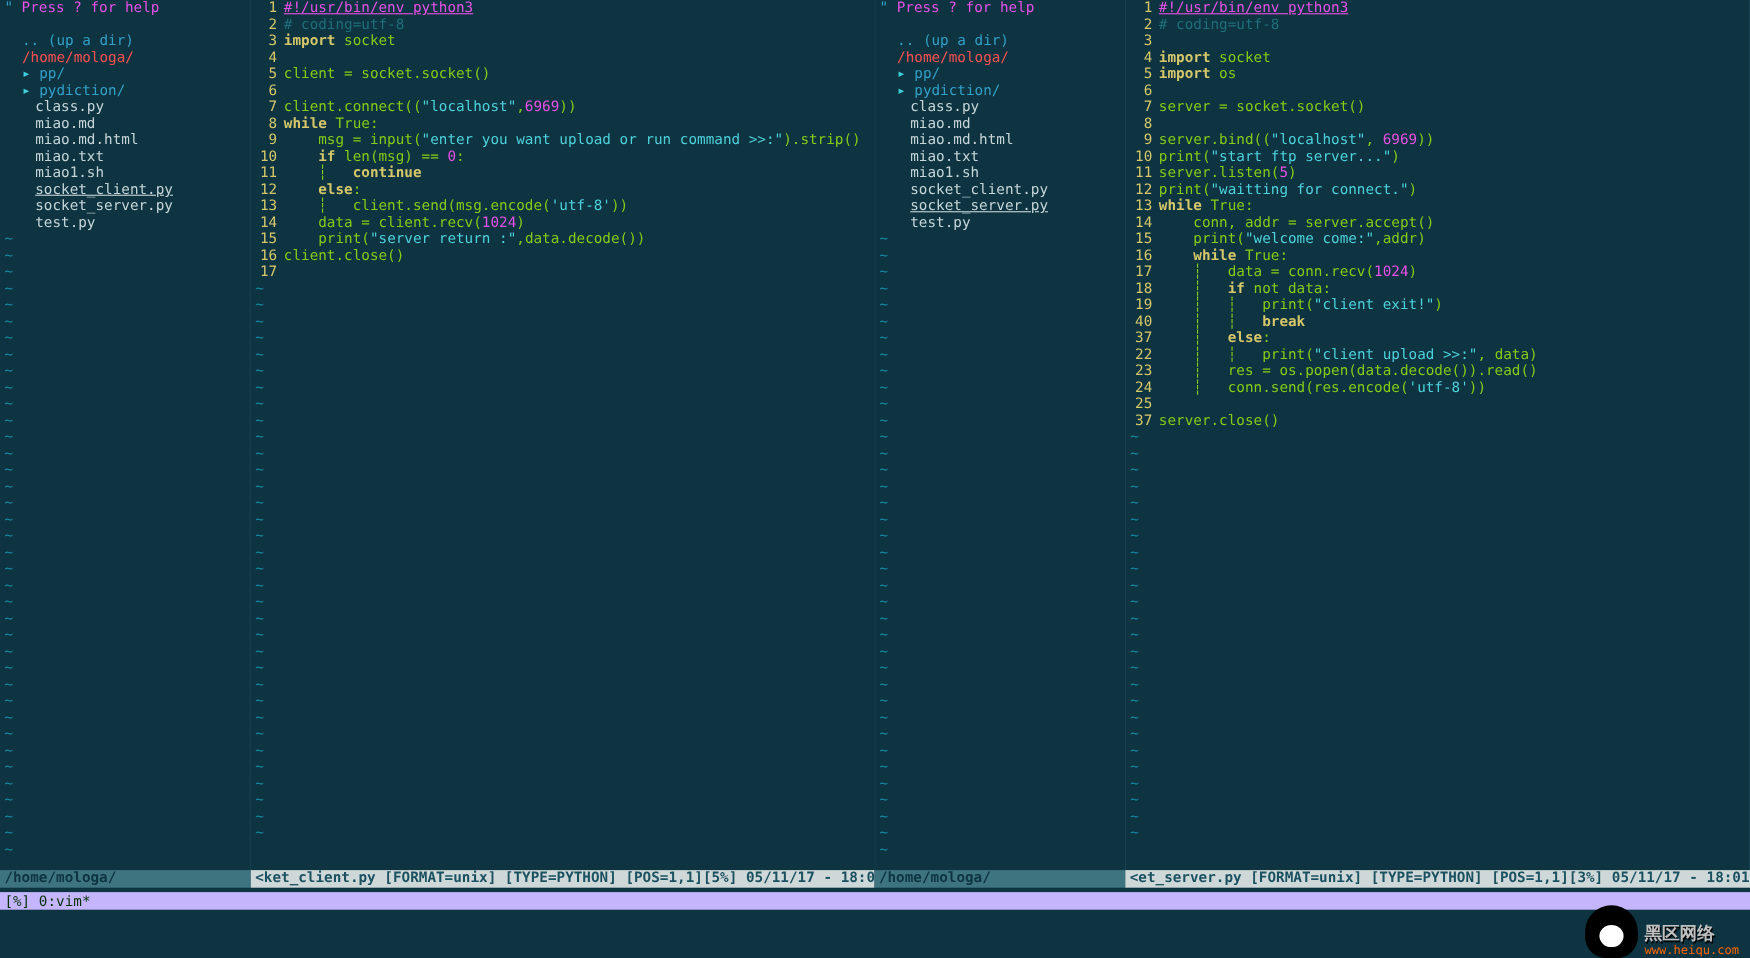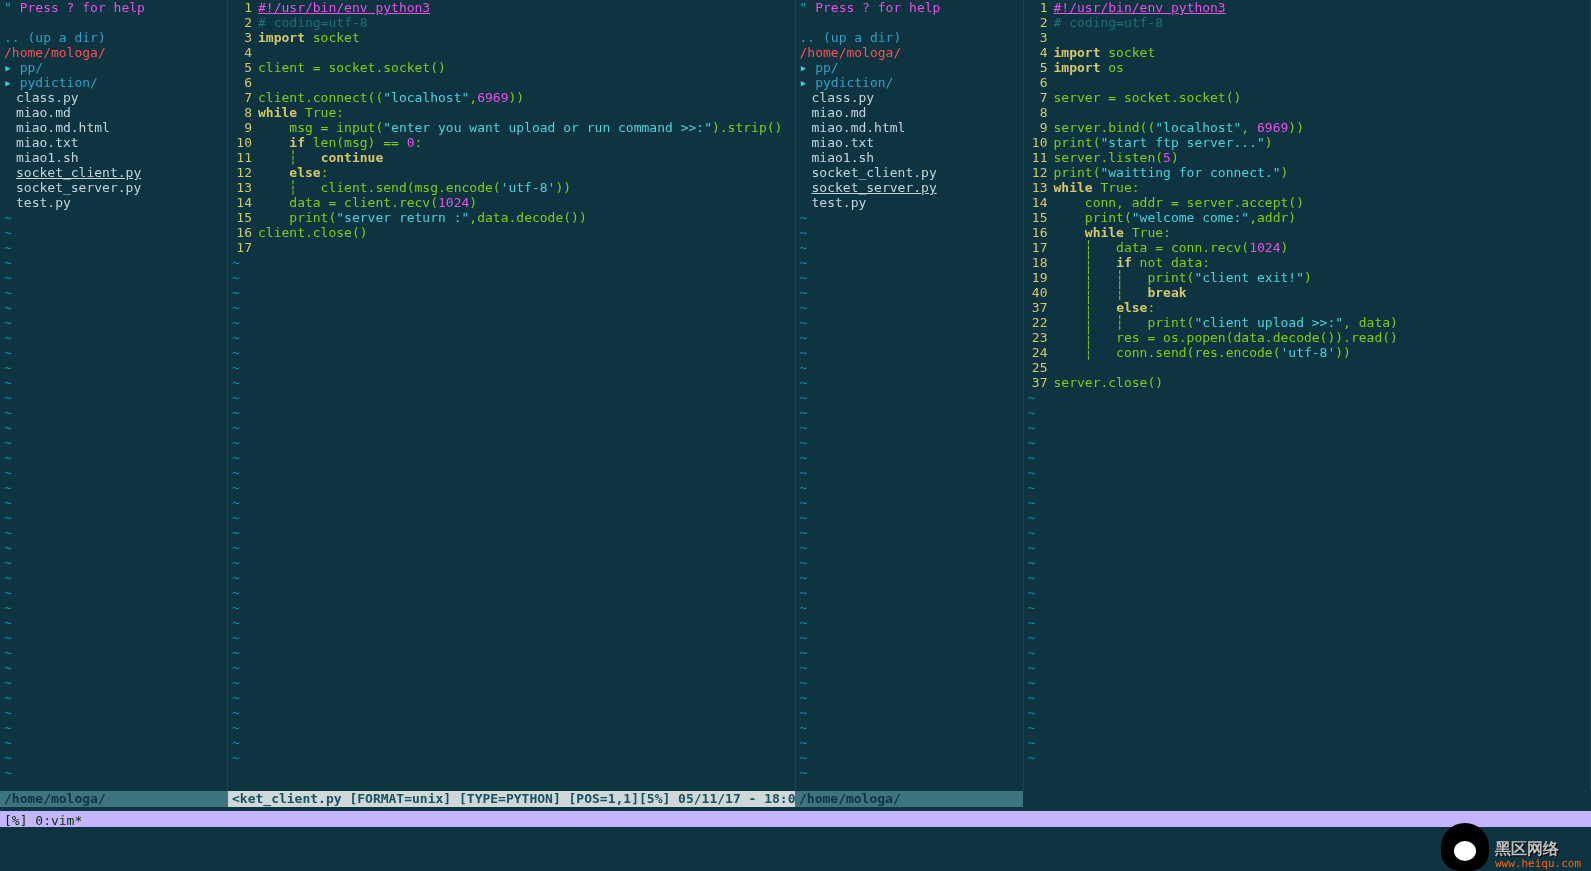--- a/index.html
+++ b/index.html
@@ -21,21 +21,21 @@
 }
 .pane-group { display: flex; flex: 1; border-right: 1px solid #1a4552; }
 .nerdtree {
   width: 228px;
   background: #0d3440;
   border-right: 1px solid #1a4552;
   position: relative;
 }
 .nerdtree-header { color: #32a0c8; padding: 0 4px; }
 .nerdtree-help { color: #e850e8; }
-.nerdtree-list { padding: 0 4px; margin-top: 15px; }
+.nerdtree-list { padding: 0 20px; margin-top: 15px; }
 .nerdtree-up { color: #32a0c8; }
 .nerdtree-path { color: #ff5050; }
 .nerdtree-dir { color: #32a0c8; }
 .nerdtree-dir .arrow { color: #3ccedc; }
 .nerdtree-file { color: #c5d5d9; padding-left: 12px; }
 .nerdtree-file.active {
   color: #c5d5d9;
   text-decoration: underline;
   padding-left: 12px;
 }
@@ -359,20 +359,21 @@
           <div class="tilde-line">~</div>
         </div>
       </div>
     </div>
 </div>
 
 <div class="status-bars">
   <div class="status-bar inactive" style="width:228px">/home/mologa/</div>
   <div class="status-bar" style="width:567px">&lt;ket_client.py  [FORMAT=unix]  [TYPE=PYTHON]  [POS=1,1][5%]  05/11/17 - 18:01</div>
   <div class="status-bar inactive" style="width:228px">/home/mologa/</div>
+  <div class="status-bar" style="flex:1">&lt;et_server.py  [FORMAT=unix]  [TYPE=PYTHON]  [POS=1,1][3%]  05/11/17 - 18:01</div>
 </div>
 
 <div class="tmux-bar">[%] 0:vim*</div>
 
 <div class="watermark">
   <div class="penguin"></div>
   <div>
     <div class="wm-text">黑区网络</div>
     <div class="wm-url">www.heiqu.com</div>
   </div>

